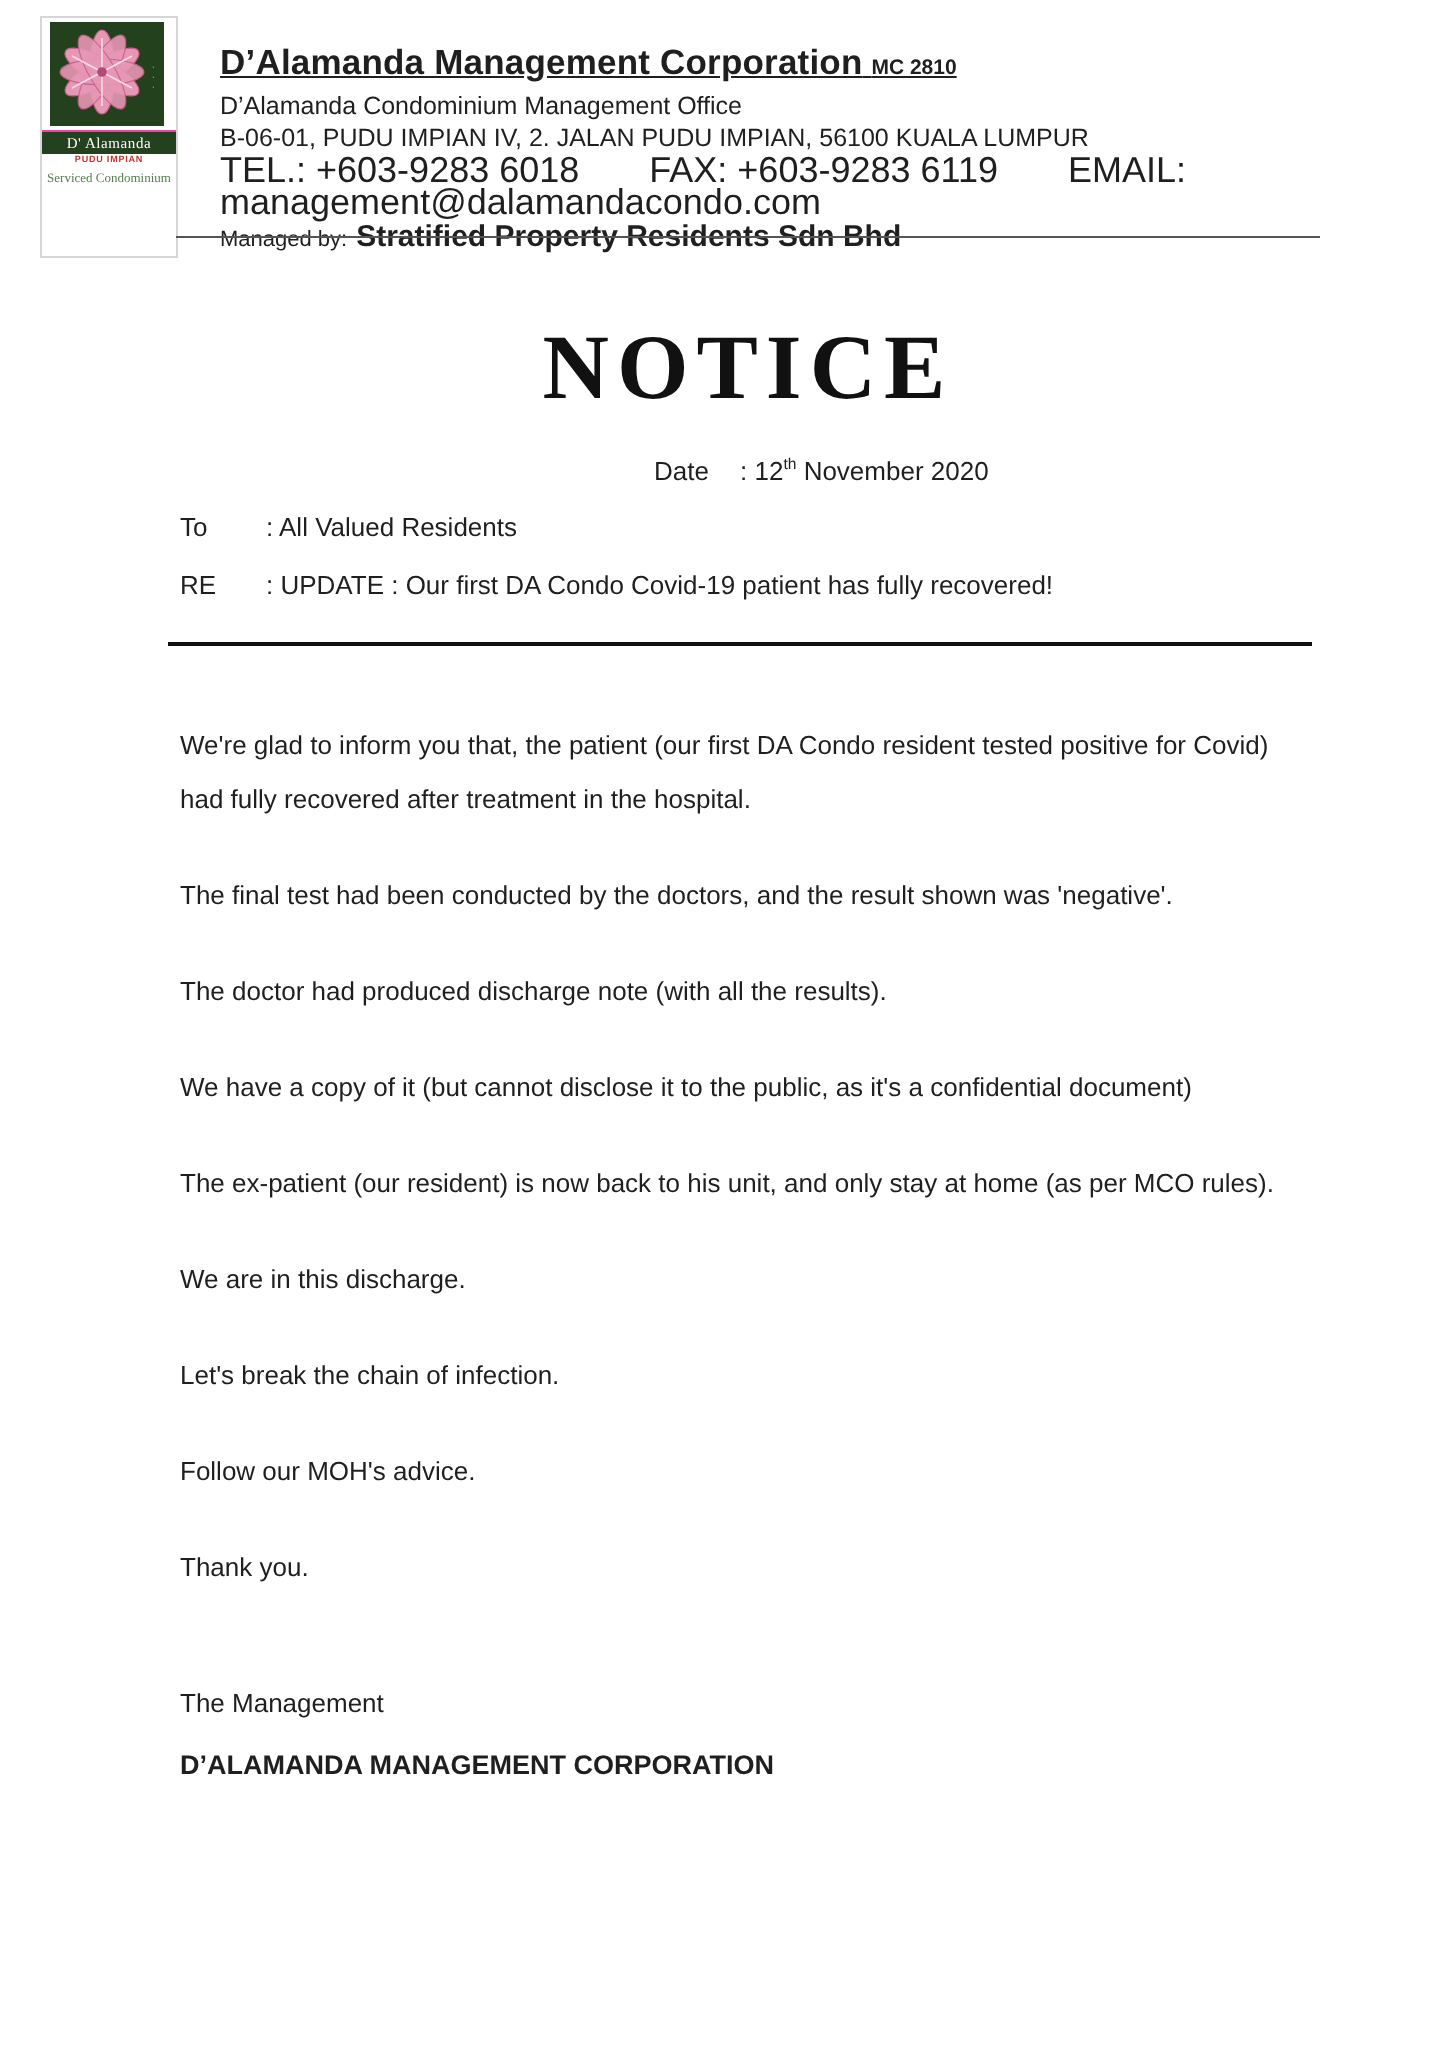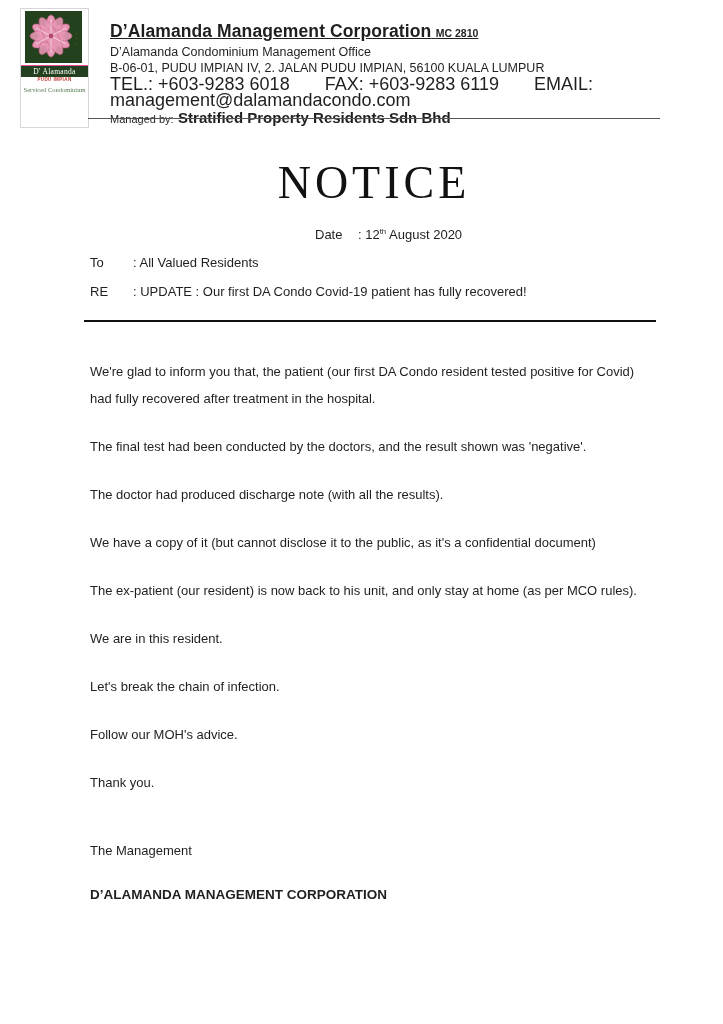--- a/index.html
+++ b/index.html
@@ -67,32 +67,32 @@
     left:88px;right:63px;
     top:118px;
     border:0;margin:0;
     border-top:1.5px solid #555;
   }
   
   .title{
     margin:30px 63px 0 88px;
     text-align:center;
     font-family:"Liberation Serif","DejaVu Serif",serif;
-    font-weight:normal;
+    font-weight:bold;
     font-size:46px;
     line-height:50px;
     letter-spacing:4px;
     color:#111;
   }
   .date-row{
     margin:19px 0 0 90px;
     padding-left:225px;
     font-size:13px;
   }
-  .date-label{display:inline-block;width:43px;}
+  .date-label{display:inline-block;width:43px;margin-left:12px;}
   sup.ord{font-size:60%;vertical-align:super;line-height:0;}
   .meta-row{
     margin-left:90px;
     margin-top:13px;
     font-size:13px;
     display:flex;
   }
   .meta-label{flex:0 0 43px;}
   .meta-row.re{font-weight:normal;margin-top:14px;align-items:flex-end;}
   .thick-rule{
@@ -104,21 +104,21 @@
   .body{
     margin:0 65px 0 90px;
     padding-top:36px;
     font-size:13px;
   }
   .para{
     line-height:27px;
     margin:0 0 21px 0;
   }
   .para.extra-gap{margin-bottom:41px;}
-  .para.no-gap{margin-bottom:17px;}
+  .para.no-gap{margin-bottom:4px;}
   .signature{
     font-size:13.5px;
     font-weight:bold;
     line-height:27px;
   }
 </style>
 </head>
 <body>
 
 <div class="page">
@@ -175,42 +175,42 @@
         <span class="managed-value">Stratified Property Residents Sdn Bhd</span>
       </div>
     </div>
   </div>
 
   <hr class="thin-rule">
 
   <div class="title">NOTICE</div>
 
   <div class="date-row">
-    <span class="date-label">Date</span><span><span>: 12</span><sup class="ord">th</sup><span> August 2020</span></span>
+    <span class="date-label">Date</span><span><span>: 12</span><sup class="ord">th</sup><span> November 2020</span></span>
   </div>
 
   <div class="meta-row">
     <span class="meta-label">To</span>
     <span>: All Valued Residents</span>
   </div>
 
   <div class="meta-row re">
     <span class="meta-label">RE</span>
     <span>: UPDATE : Our first DA Condo Covid-19 patient has fully recovered!</span>
   </div>
 
   <hr class="thick-rule">
 
   <div class="body">
     <p class="para">We're glad to inform you that, the patient (our first DA Condo resident tested positive for Covid) had fully recovered after treatment in the hospital.</p>
     <p class="para">The final test had been conducted by the doctors, and the result shown was 'negative'.</p>
     <p class="para">The doctor had produced discharge note (with all the results).</p>
     <p class="para">We have a copy of it (but cannot disclose it to the public, as it's a confidential document)</p>
     <p class="para">The ex-patient (our resident) is now back to his unit, and only stay at home (as per MCO rules).</p>
-    <p class="para">We are in this resident.</p>
+    <p class="para">We are in this discharge.</p>
     <p class="para">Let's break the chain of infection.</p>
     <p class="para">Follow our MOH's advice.</p>
     <p class="para extra-gap">Thank you.</p>
     <p class="para no-gap">The Management</p>
     <div class="signature">D’ALAMANDA MANAGEMENT CORPORATION</div>
   </div>
 
 </div>
 
 </body></html>

